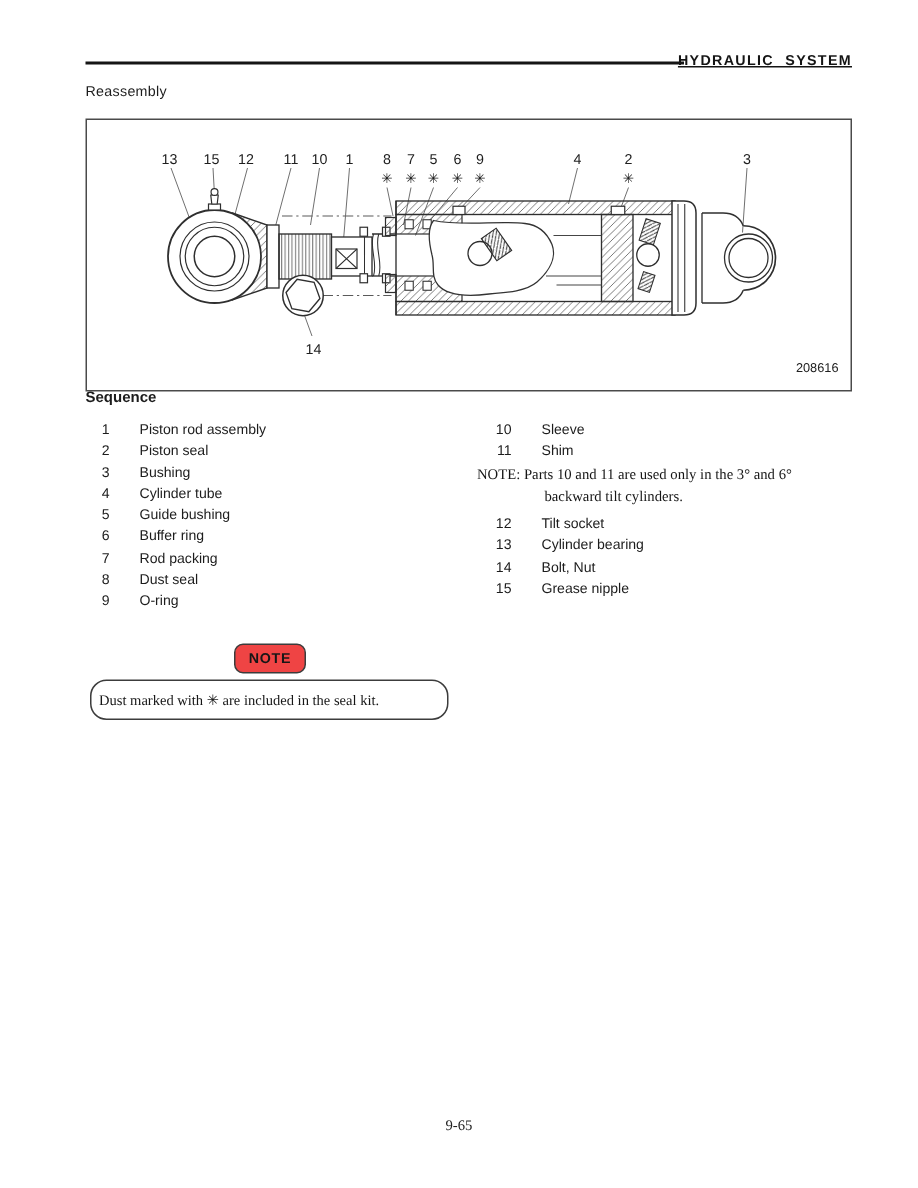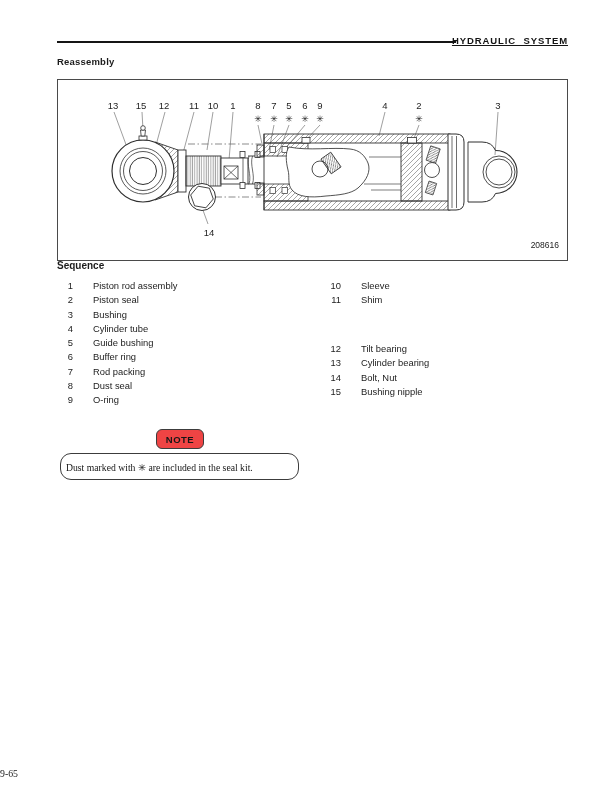--- a/index.html
+++ b/index.html
@@ -7,21 +7,21 @@
     position:relative;width:612px;height:792px;background:#ffffff;
     font-family:"Liberation Sans",sans-serif;color:#1c1c1c;overflow:hidden;
     margin:0 auto;
   }
   .abs{position:absolute;}
   .header-rule{left:57px;top:41px;width:399px;height:2.4px;background:#151515;}
   .header-title{
     top:35px;right:44px;font-size:9.5px;font-weight:bold;letter-spacing:0.9px;
     word-spacing:4px;color:#141414;text-decoration:underline;
   }
-  .section-title{left:57px;top:56px;font-size:9.5px;font-weight:bold;letter-spacing:0.2px;}
+  .section-title{left:57px;top:56px;font-size:9.5px;font-weight:normal;letter-spacing:0.2px;}
   .figure-box{left:57px;top:79px;width:509px;height:180px;border:1px solid #4a4a4a;box-sizing:content-box;background:#fff;}
   .figure-box svg{display:block;}
   .seq-title{left:57px;top:260px;font-size:10px;font-weight:bold;}
   .seq-col{font-size:9.4px;line-height:14.25px;color:#1c1c1c;}
   .seq-left{left:57px;top:279px;width:240px;}
   .seq-right-top{left:325px;top:279px;width:240px;}
   .seq-right-bottom{left:325px;top:342px;width:240px;}
   .seq-row{display:flex;height:14.25px;}
   .seq-num{width:16px;text-align:right;flex:none;}
   .seq-lbl{margin-left:20px;}
@@ -34,22 +34,22 @@
   .note-tab{
     left:156px;top:429px;width:46px;height:18px;border:1.2px solid #3c3c3c;border-radius:6px;
     background:#ef4444;font-size:9.5px;font-weight:600;letter-spacing:0.5px;color:#161616;
     display:flex;align-items:center;justify-content:center;
   }
   .note-text{
     left:66px;top:462px;width:226px;
     font-family:"Liberation Serif","DejaVu Sans",serif;font-size:9.7px;color:#161616;
   }
   .page-number{
-    left:0;top:745px;width:612px;
-    font-family:"Liberation Serif",serif;font-size:9.8px;color:#222;margin-top:23px;
+    left:0;top:745px;width:612px;text-align:center;
+    font-family:"Liberation Serif",serif;font-size:9.8px;color:#222;
   }
   text{font-family:"Liberation Sans",sans-serif;}
 </style>
 </head>
 <body>
 
 <div class="page">
 
   <div class="abs header-rule"></div>
   <div class="abs header-title">HYDRAULIC SYSTEM</div>
@@ -277,37 +277,41 @@
     <div class="seq-row">
         <span class="seq-num">10</span>
         <span class="seq-lbl">Sleeve</span>
       </div>
     <div class="seq-row">
         <span class="seq-num">11</span>
         <span class="seq-lbl">Shim</span>
       </div>
   </div>
 
+  <div class="abs inline-note">
+    <div class="l1">NOTE:  Parts 10 and 11 are used only in the 3° and 6°</div>
+    <div class="l2">backward tilt cylinders.</div>
+  </div>
 
   <div class="abs seq-col seq-right-bottom">
     <div class="seq-row">
         <span class="seq-num">12</span>
-        <span class="seq-lbl">Tilt bearing</span>
+        <span class="seq-lbl">Tilt socket</span>
       </div>
     <div class="seq-row">
         <span class="seq-num">13</span>
         <span class="seq-lbl">Cylinder bearing</span>
       </div>
     <div class="seq-row">
         <span class="seq-num">14</span>
         <span class="seq-lbl">Bolt, Nut</span>
       </div>
     <div class="seq-row">
         <span class="seq-num">15</span>
-        <span class="seq-lbl">Bushing nipple</span>
+        <span class="seq-lbl">Grease nipple</span>
       </div>
   </div>
 
   <div class="abs note-box"></div>
   <div class="abs note-tab">NOTE</div>
   <div class="abs note-text">Dust marked with ✳ are included in the seal kit.</div>
 
   <div class="abs page-number">9-65</div>
 
 </div>

